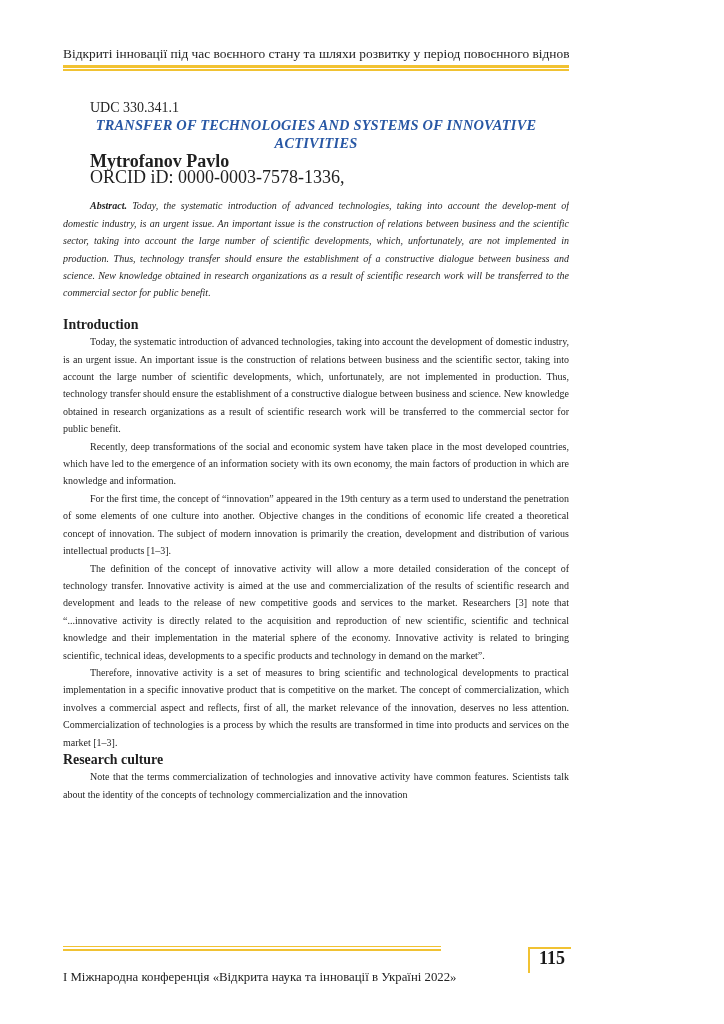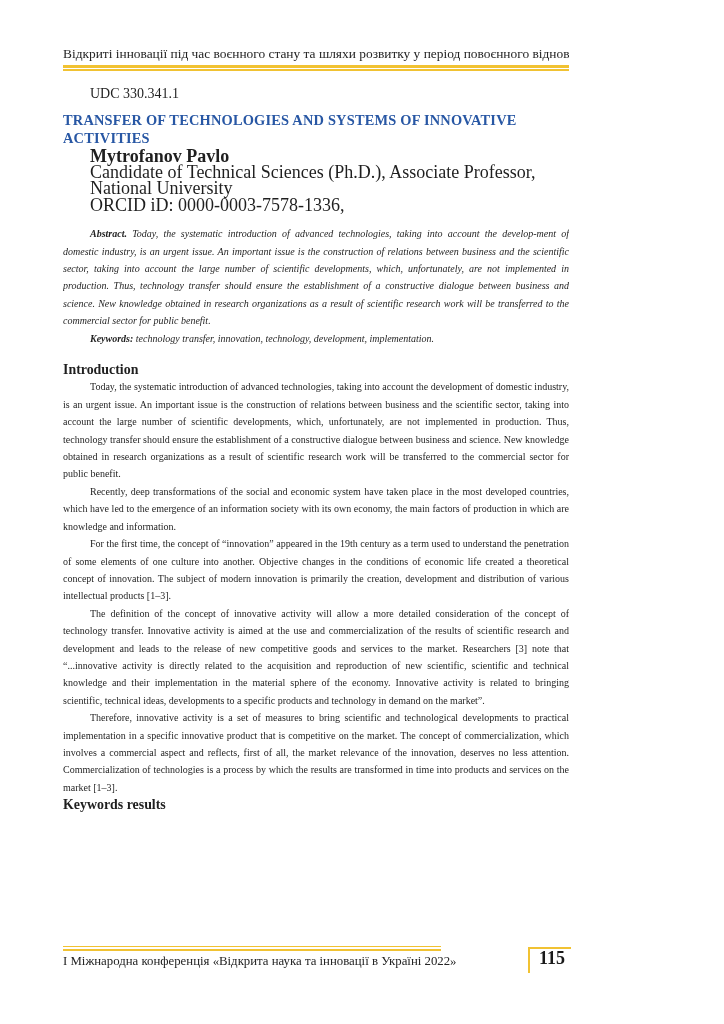--- a/index.html
+++ b/index.html
@@ -24,26 +24,26 @@
   .running-head { padding-top:46px; }
   .running-head-text {
     text-align:center; font-size:13.4px; line-height:16px; color:#242424;
     white-space:nowrap;
   }
   .rule-double { margin-top:3px; }
   .rule-thick { height:2.6px; background:var(--accent-gold); }
   .rule-gap   { height:1.8px; }
   .rule-thin  { height:1.2px; background:var(--accent-gold); }
 
-  .udc { margin-top:14px; padding-left:27px; font-size:14px; line-height:17px; }
+  .udc { margin-top:28px; padding-left:27px; font-size:14px; line-height:17px; }
 
   .title {
-    margin-top:9px; text-align:left;
+    text-align:center;
     font-size:14.4px; line-height:18px; font-weight:bold;
-    color:var(--title-blue); letter-spacing:0.2px;
+    color:var(--title-blue); letter-spacing:0.2px;font-style:italic;
   }
 
   .author { margin-top:1px; padding-left:27px; font-size:18px; line-height:16.4px; }
   .author-name { font-weight:bold; }
 
   .abstract { margin-top:12px; margin-bottom:14px; }
   .abstract .para { font-style:italic; }
   .lead-bold { font-weight:bold; }
 
   .para {
@@ -55,21 +55,21 @@
     font-weight:bold; text-align:left;
   }
 
   .footer { position:absolute; left:63px; right:0; top:946px; height:40px; }
   .footer-left { width:378px; }
   .footer-rule { width:100%; }
   .footer-rule .rule-thin  { height:1.2px; background:var(--accent-gold); }
   .footer-rule .rule-gap   { height:1.6px; }
   .footer-rule .rule-thick { height:2.6px; background:var(--accent-gold); }
   .footer-text {
-    margin-top:3px; font-size:12.8px; line-height:15px;
+    margin-top:19px; font-size:12.8px; line-height:15px;
     white-space:nowrap; color:#242424;
   }
   .pagenum {
     position:absolute; right:61px; top:1px;
     border-top:2.6px solid var(--accent-gold);
     border-left:2.4px solid var(--accent-gold);
     padding:2px 6px 7px 9px;
     font-weight:bold; font-size:18px; line-height:15px;
     min-width:38px; text-align:center; color:#1a1a1a;
   }
@@ -88,38 +88,37 @@
         <div class="rule-thin"></div>
       </div>
     </div>
 
     <p class="udc">UDC 330.341.1</p>
 
     <h1 class="title">TRANSFER OF TECHNOLOGIES AND SYSTEMS OF INNOVATIVE ACTIVITIES</h1>
 
     <div class="author">
       <p class="author-name">Mytrofanov Pavlo</p>
-      <p>Candidate of Technical Sciences (Ph.D.), Associate Professor, National University</p>
       <p>ORCID iD: 0000-0003-7578-1336,</p>
     </div>
 
     <div class="abstract">
       <p class="para"><span class="lead-bold">Abstract.</span> <span>Today, the systematic introduction of advanced technologies, taking into account the develop-ment of domestic industry, is an urgent issue. An important issue is the construction of relations between business and the scientific sector, taking into account the large number of scientific developments, which, unfortunately, are not implemented in production. Thus, technology transfer should ensure the establishment of a constructive dialogue between business and science. New knowledge obtained in research organizations as a result of scientific research work will be transferred to the commercial sector for public benefit.</span></p>
-      <p class="para"><span class="lead-bold">Keywords:</span> <span>technology transfer, innovation, technology, development, implementation.</span></p>
     </div>
 
     <h2 class="heading">Introduction</h2>
     <p class="para">Today, the systematic introduction of advanced technologies, taking into account the development of domestic industry, is an urgent issue. An important issue is the construction of relations between business and the scientific sector, taking into account the large number of scientific developments, which, unfortunately, are not implemented in production. Thus, technology transfer should ensure the establishment of a constructive dialogue between business and science. New knowledge obtained in research organizations as a result of scientific research work will be transferred to the commercial sector for public benefit.</p>
 
     <p class="para">Recently, deep transformations of the social and economic system have taken place in the most developed countries, which have led to the emergence of an information society with its own economy, the main factors of production in which are knowledge and information.</p>
     <p class="para">For the first time, the concept of “innovation” appeared in the 19th century as a term used to understand the penetration of some elements of one culture into another. Objective changes in the conditions of economic life created a theoretical concept of innovation. The subject of modern innovation is primarily the creation, development and distribution of various intellectual products [1–3].</p>
     <p class="para">The definition of the concept of innovative activity will allow a more detailed consideration of the concept of technology transfer. Innovative activity is aimed at the use and commercialization of the results of scientific research and development and leads to the release of new competitive goods and services to the market. Researchers [3] note that “...innovative activity is directly related to the acquisition and reproduction of new scientific, scientific and technical knowledge and their implementation in the material sphere of the economy. Innovative activity is related to bringing scientific, technical ideas, developments to a specific products and technology in demand on the market”.</p>
     <p class="para">Therefore, innovative activity is a set of measures to bring scientific and technological developments to practical implementation in a specific innovative product that is competitive on the market. The concept of commercialization, which involves a commercial aspect and reflects, first of all, the market relevance of the innovation, deserves no less attention. Commercialization of technologies is a process by which the results are transformed in time into products and services on the market [1–3].</p>
 
-    <h2 class="heading">Keywords results</h2>
+    <h2 class="heading">Research culture</h2>
+    <p class="para">Note that the terms commercialization of technologies and innovative activity have common features. Scientists talk about the identity of the concepts of technology commercialization and the innovation</p>
 
   </div>
 
   <div class="footer">
     <div class="footer-left">
       <div class="footer-rule">
         <div class="rule-thin"></div>
         <div class="rule-gap"></div>
         <div class="rule-thick"></div>
       </div>

